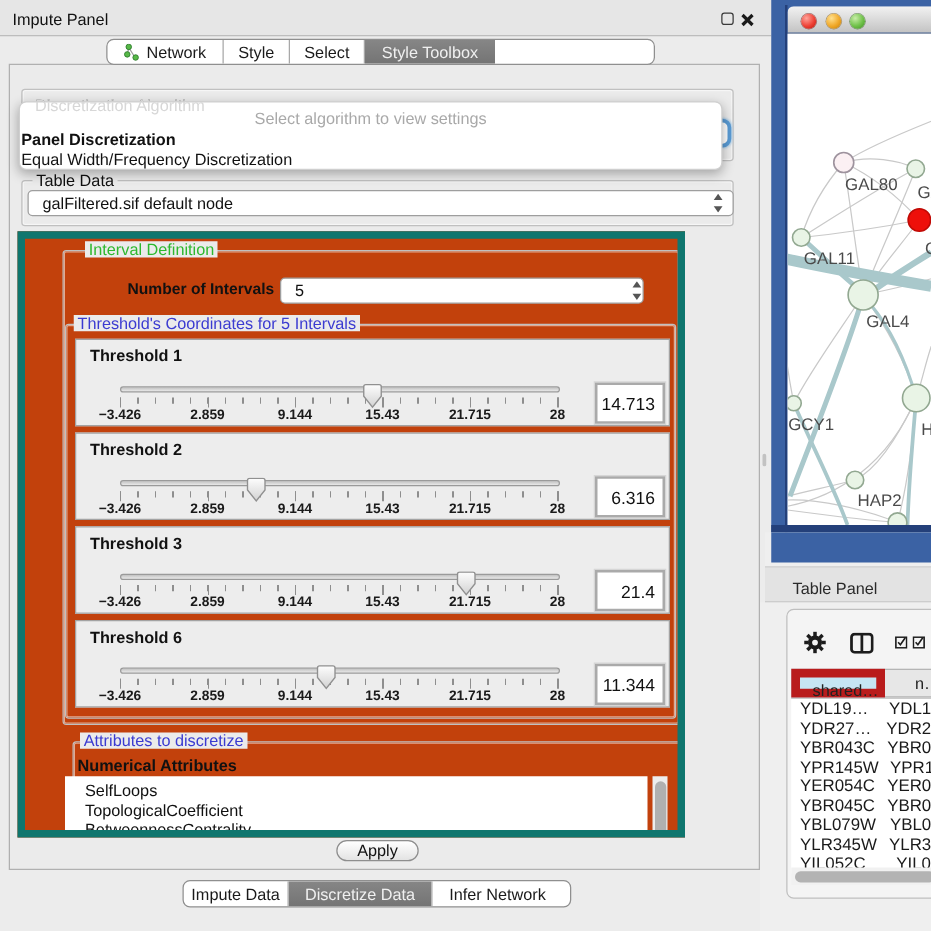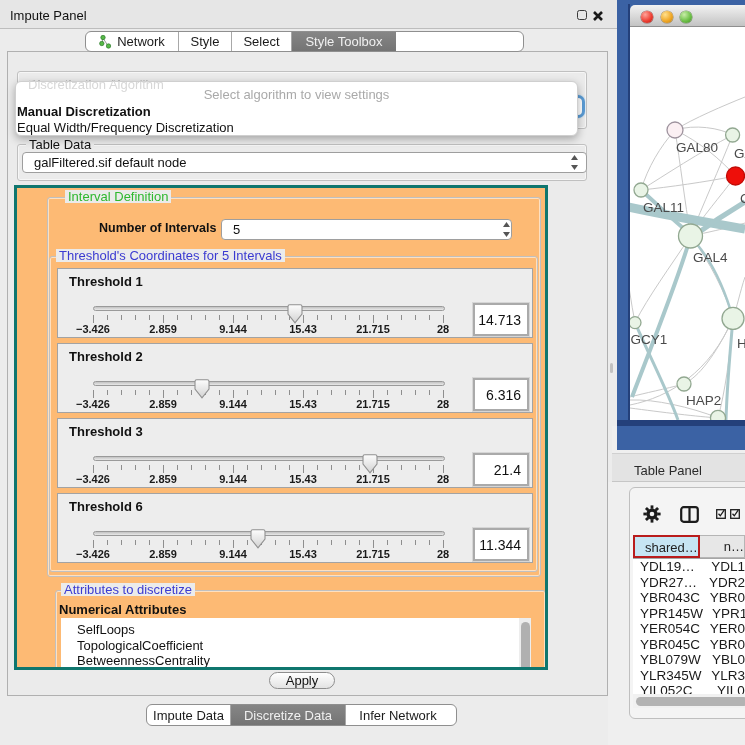--- a/index.html
+++ b/index.html
@@ -55,24 +55,24 @@
 <div class="combo" style="left:22px;top:152px;width:565px;height:21px">galFiltered.sif default node</div>
 <svg class="abs" style="left:570px;top:155px" width="9" height="15" viewBox="0 0 9 15">
     <path d="M4.5 0 L8 5 L1 5 Z" fill="#555"></path>
     <path d="M4.5 15 L8 10 L1 10 Z" fill="#555"></path>
   </svg>
 
 <div class="abs" style="left:552px;top:95px;width:33px;height:23px;background:#fff;border:3px solid #5a9bd4;border-radius:7px;box-shadow:0 0 2px #9cc4e4"></div>
 
 <div class="abs" style="left:15px;top:81px;width:563px;height:55px;background:#fff;border:1px solid #cfcfcf;border-radius:6px;box-shadow:0 3px 9px rgba(0,0,0,.30);z-index:5"></div>
 <div class="abs" style="left:15px;top:87px;width:563px;text-align:center;color:#a9a9a9;font-size:13px;z-index:6">Select algorithm to view settings</div>
-<div class="abs" style="left:17px;top:104px;font-weight:bold;font-size:13px;z-index:6">Manual Discretization</div>
+<div class="abs" style="left:17px;top:104px;font-weight:bold;font-size:13px;z-index:6">Panel Discretization</div>
 <div class="abs" style="left:17px;top:120px;font-size:13px;z-index:6">Equal Width/Frequency Discretization</div>
 
-<div class="abs" style="left:14px;top:185px;width:534px;height:485px;border:3px solid #0f766e;background:#fdba74;overflow:hidden">
+<div class="abs" style="left:14px;top:185px;width:534px;height:485px;border:6px solid #0f766e;background:#c2410c;overflow:hidden">
   <div class="abs" style="left:562px;top:0;width:19px;height:483px;background:#f7f7f7;border-left:1px solid #d2d2d2"></div>
   <div class="abs" style="left:566px;top:5px;width:12px;height:453px;background:linear-gradient(90deg,#cacaca,#a9a9a9);border-radius:6px"></div>
 
   <div class="gb" style="left:30px;top:9px;width:494px;height:380px"></div>
   <div class="gl" style="left:48px;top:2px;color:#2eb82e">Interval Definition</div>
   <b class="abs" style="left:82px;top:33px;font-size:12.5px">Number of Intervals</b>
   <div class="combo" style="left:204px;top:31px;width:291px;height:21px">5</div>
   <svg class="abs" style="left:485px;top:34px" width="9" height="15" viewBox="0 0 9 15">
       <path d="M4.5 0 L8 5 L1 5 Z" fill="#555"></path>
       <path d="M4.5 15 L8 10 L1 10 Z" fill="#555"></path>
@@ -168,21 +168,21 @@
           </linearGradient>
         </defs>
         <path d="M3.2 .7 H13.8 Q15.5 .7 15.5 2.4 V10 L8.5 18.8 L1.5 10 V2.4 Q1.5 .7 3.2 .7 Z" fill="url(#tg305)" stroke="#909090" stroke-width="1.1"></path>
       </svg>
     <div class="vbox">11.344</div>
   </div>
 
   <div class="gb" style="left:38px;top:402px;width:491px;height:95px"></div>
   <div class="gl" style="left:44px;top:395px;color:#3b3bd1">Attributes to discretize</div>
   <b class="abs" style="left:42px;top:414px;font-size:13px">Numerical Attributes</b>
-  <div class="abs" style="left:44px;top:430px;width:466px;height:53px;background:#fff;padding-top:4px;overflow:hidden">
+  <div class="abs" style="left:32px;top:430px;width:466px;height:53px;background:#fff;padding-top:4px;overflow:hidden">
     <div class="litem">SelfLoops</div>
     <div class="litem">TopologicalCoefficient</div>
     <div class="litem">BetweennessCentrality</div>
   </div>
   <div class="abs" style="left:502px;top:430px;width:12px;height:53px;background:#ededed"></div>
   <div class="abs" style="left:503.5px;top:434px;width:9px;height:49px;background:#b0b0b0;border-radius:4.5px"></div>
 </div>
 
 <div class="abs" style="left:269px;top:672px;width:66px;height:17px;background:linear-gradient(#ffffff,#e3e3e3);border:1px solid #8e8e8e;border-radius:9px;text-align:center;line-height:16px;font-size:13px">Apply</div>
 
@@ -289,21 +289,21 @@
 <svg class="abs" style="left:716px;top:509px" width="10" height="10" viewBox="0 0 10 10">
     <rect x=".7" y=".7" width="8.6" height="8.6" fill="none" stroke="#1c1c1c" stroke-width="1.3"></rect>
     <path d="M2.5 4.8 L4.3 6.8 L8.2 1.2" fill="none" stroke="#1c1c1c" stroke-width="1.3"></path>
   </svg>
 <svg class="abs" style="left:730px;top:509px" width="10" height="10" viewBox="0 0 10 10">
     <rect x=".7" y=".7" width="8.6" height="8.6" fill="none" stroke="#1c1c1c" stroke-width="1.3"></rect>
     <path d="M2.5 4.8 L4.3 6.8 L8.2 1.2" fill="none" stroke="#1c1c1c" stroke-width="1.3"></path>
   </svg>
 
 <div class="abs" style="left:633px;top:535px;width:112px;height:24px;display:flex;border-bottom:1px solid #a6a6a6">
-  <div style="width:75px;background:#c6e5f3;border:2px solid #b91c1c;text-align:center;line-height:22px;font-size:13px;color:#222;padding-left:10px">shared…</div>
+  <div style="width:75px;background:#c6e5f3;border:7px solid #b91c1c;text-align:center;line-height:22px;font-size:13px;color:#222;padding-left:10px">shared…</div>
   <div style="flex:1;background:#e7e7e7;border:1px solid #b5b5b5;border-left:none;line-height:22px;font-size:13px;color:#222;padding-left:24px">n…</div>
 </div>
 <div class="abs" style="left:633px;top:559px;width:112px;height:140px;background:#fff;overflow:hidden">
     <div class="row">
       <div style="width:75px;padding-left:7px">YDL19…</div>
       <div style="padding-left:9px">YDL1</div>
     </div>
     <div class="row">
       <div style="width:75px;padding-left:7px">YDR27…</div>
       <div style="padding-left:9px">YDR2</div>

